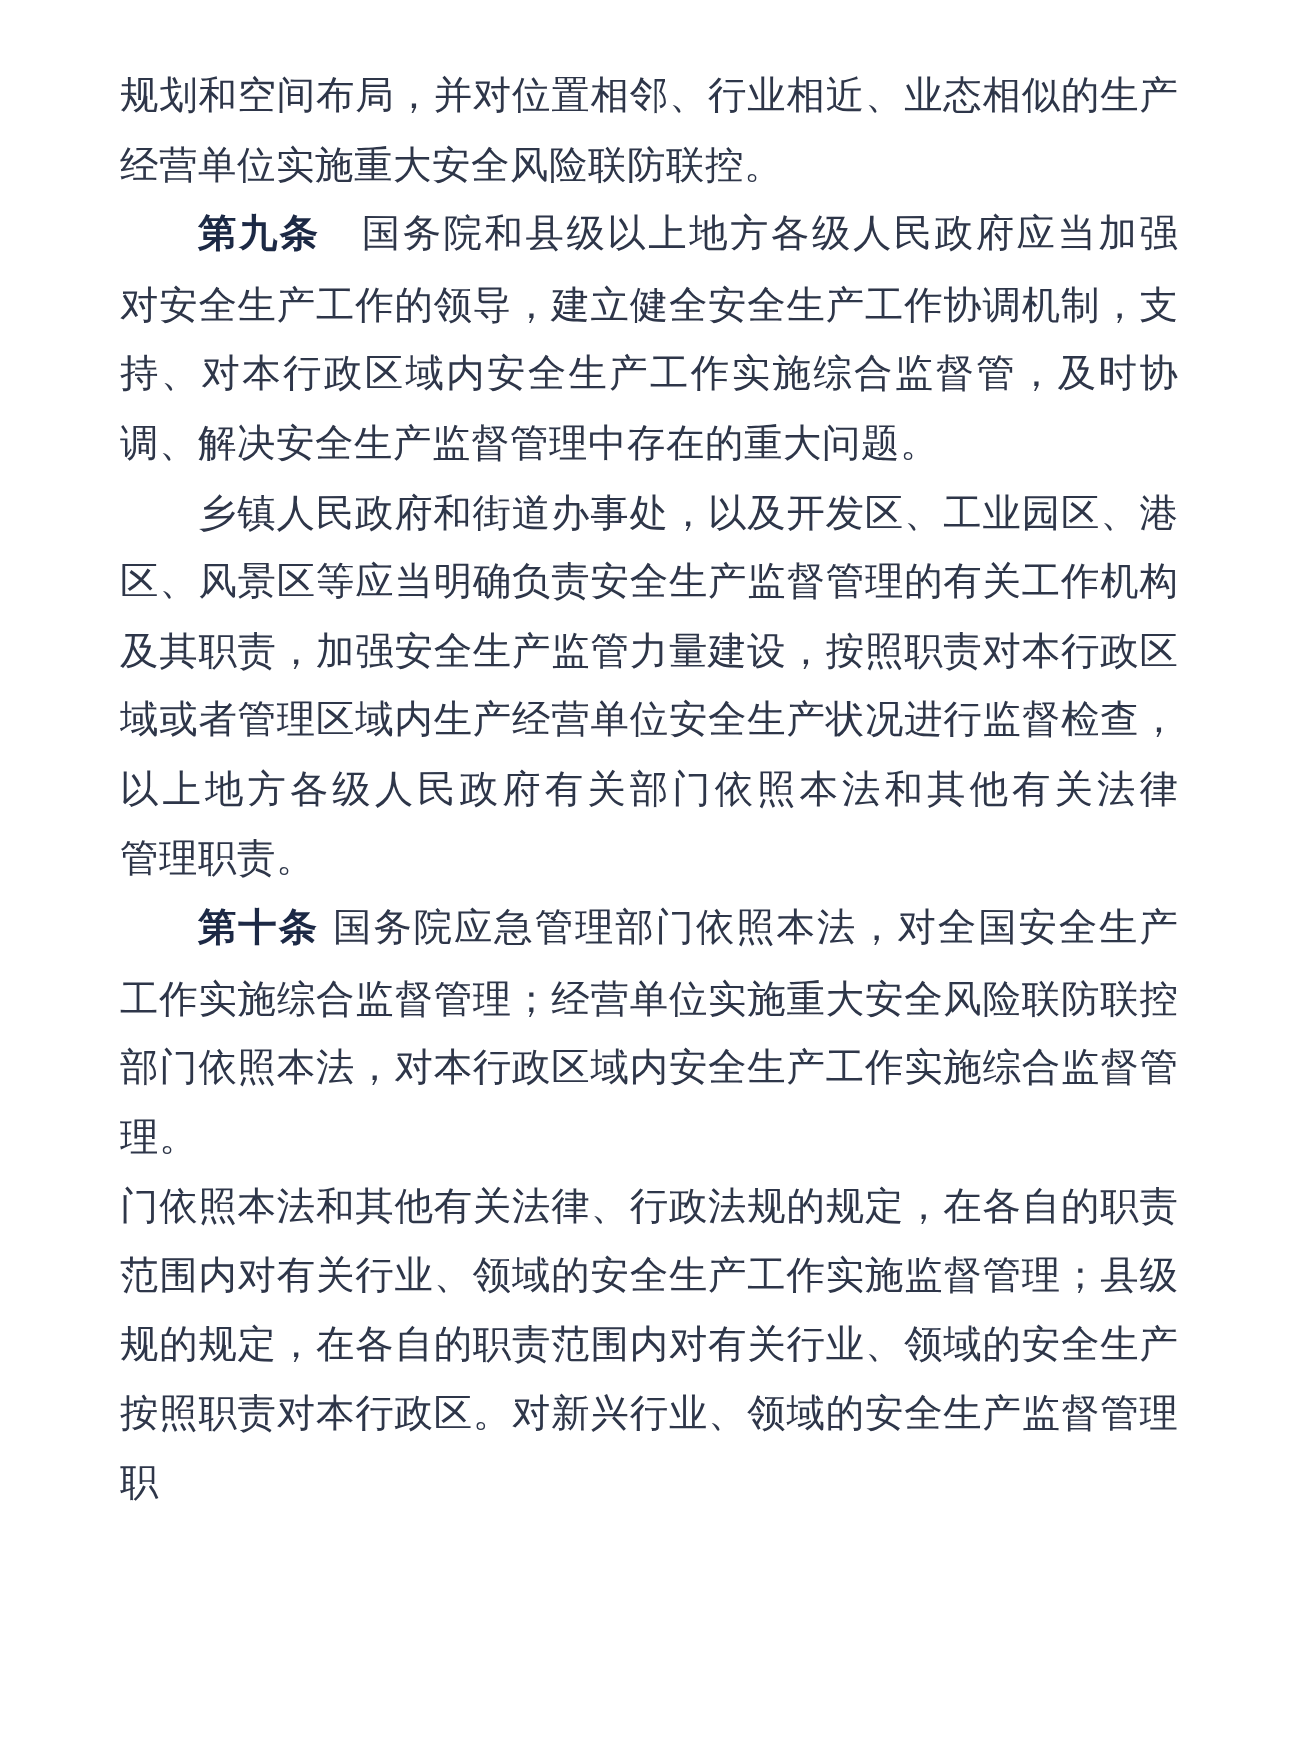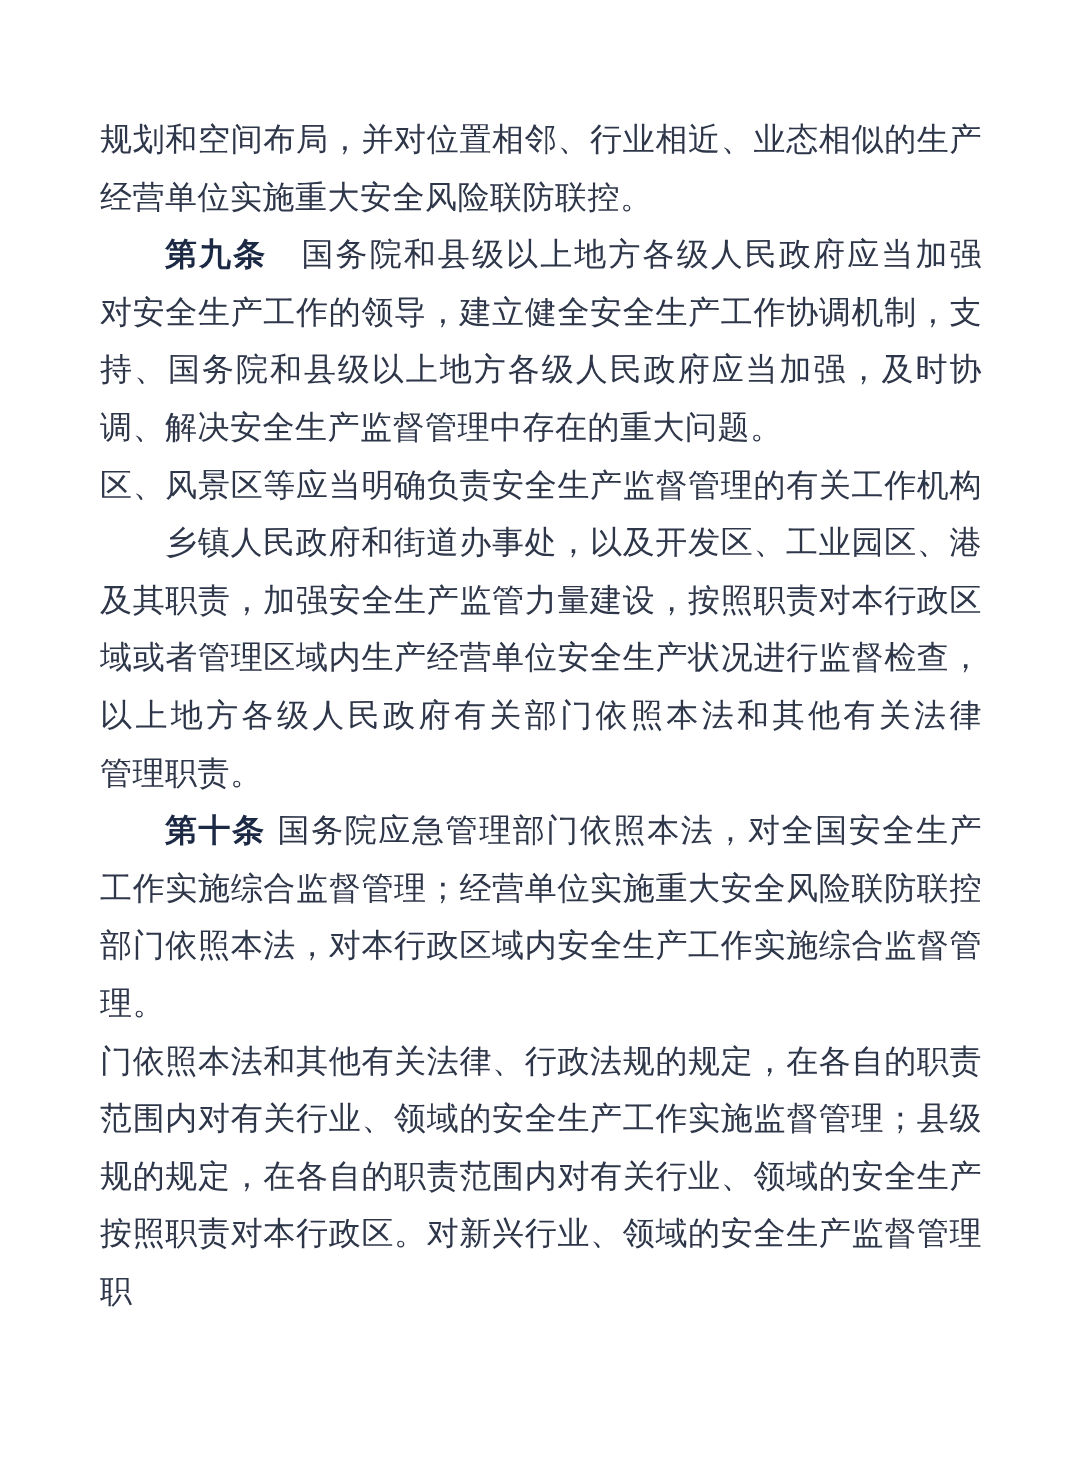--- a/index.html
+++ b/index.html
@@ -9,21 +9,21 @@
   }
   body {
     width: 1080px;
     height: 1457px;
     font-family: "DejaVu Serif", "Liberation Serif", serif;
   }
   .page {
     box-sizing: border-box;
     width: 1080px;
     height: 1457px;
-    padding: 111px 98px 0 100px;
+    padding: 51px 98px 0 100px;
     background: var(--page-bg, #ffffff);
     overflow: hidden;
   }
   .paragraph {
     margin: 0;
   }
   .line {
     font-size: 32px;
     line-height: 57.6px;
     color: var(--text-color, #2e3649);
@@ -31,41 +31,41 @@
   }
   .line.fill {
     text-align: justify;
     text-align-last: justify;
   }
   .line.indent {
     padding-left: 65px;
   }
   .lead {
     font-weight: 700;
-    font-family: Liberation Serif, serif;
+    font-family: Liberation Mono, monospace;
     color: var(--lead-color, #1c2945);
   }
 </style>
 </head>
 <body>
 
 <div class="page">
     <div class="paragraph">
       <div class="line fill"><span>规划和空间布局，并对位置相邻、行业相近、业态相似的生产</span></div>
       <div class="line"><span>经营单位实施重大安全风险联防联控。</span></div>
     </div>
     <div class="paragraph">
       <div class="line fill indent"><span class="lead">第九条</span>　<span>国务院和县级以上地方各级人民政府应当加强</span></div>
       <div class="line fill"><span>对安全生产工作的领导，建立健全安全生产工作协调机制，支</span></div>
-      <div class="line fill"><span>持、国务院和县级以上地方各级人民政府应当加强，及时协</span></div>
+      <div class="line fill"><span>持、对本行政区域内安全生产工作实施综合监督管，及时协</span></div>
       <div class="line"><span>调、解决安全生产监督管理中存在的重大问题。</span></div>
     </div>
     <div class="paragraph">
+      <div class="line fill indent"><span>乡镇人民政府和街道办事处，以及开发区、工业园区、港</span></div>
       <div class="line fill"><span>区、风景区等应当明确负责安全生产监督管理的有关工作机构</span></div>
-      <div class="line fill indent"><span>乡镇人民政府和街道办事处，以及开发区、工业园区、港</span></div>
       <div class="line fill"><span>及其职责，加强安全生产监管力量建设，按照职责对本行政区</span></div>
       <div class="line fill"><span>域或者管理区域内生产经营单位安全生产状况进行监督检查，</span></div>
       <div class="line fill"><span>以上地方各级人民政府有关部门依照本法和其他有关法律</span></div>
       <div class="line"><span>管理职责。</span></div>
     </div>
     <div class="paragraph">
       <div class="line fill indent"><span class="lead">第十条</span> <span>国务院应急管理部门依照本法，对全国安全生产</span></div>
       <div class="line fill"><span>工作实施综合监督管理；经营单位实施重大安全风险联防联控</span></div>
       <div class="line fill"><span>部门依照本法，对本行政区域内安全生产工作实施综合监督管</span></div>
       <div class="line"><span>理。</span></div>

